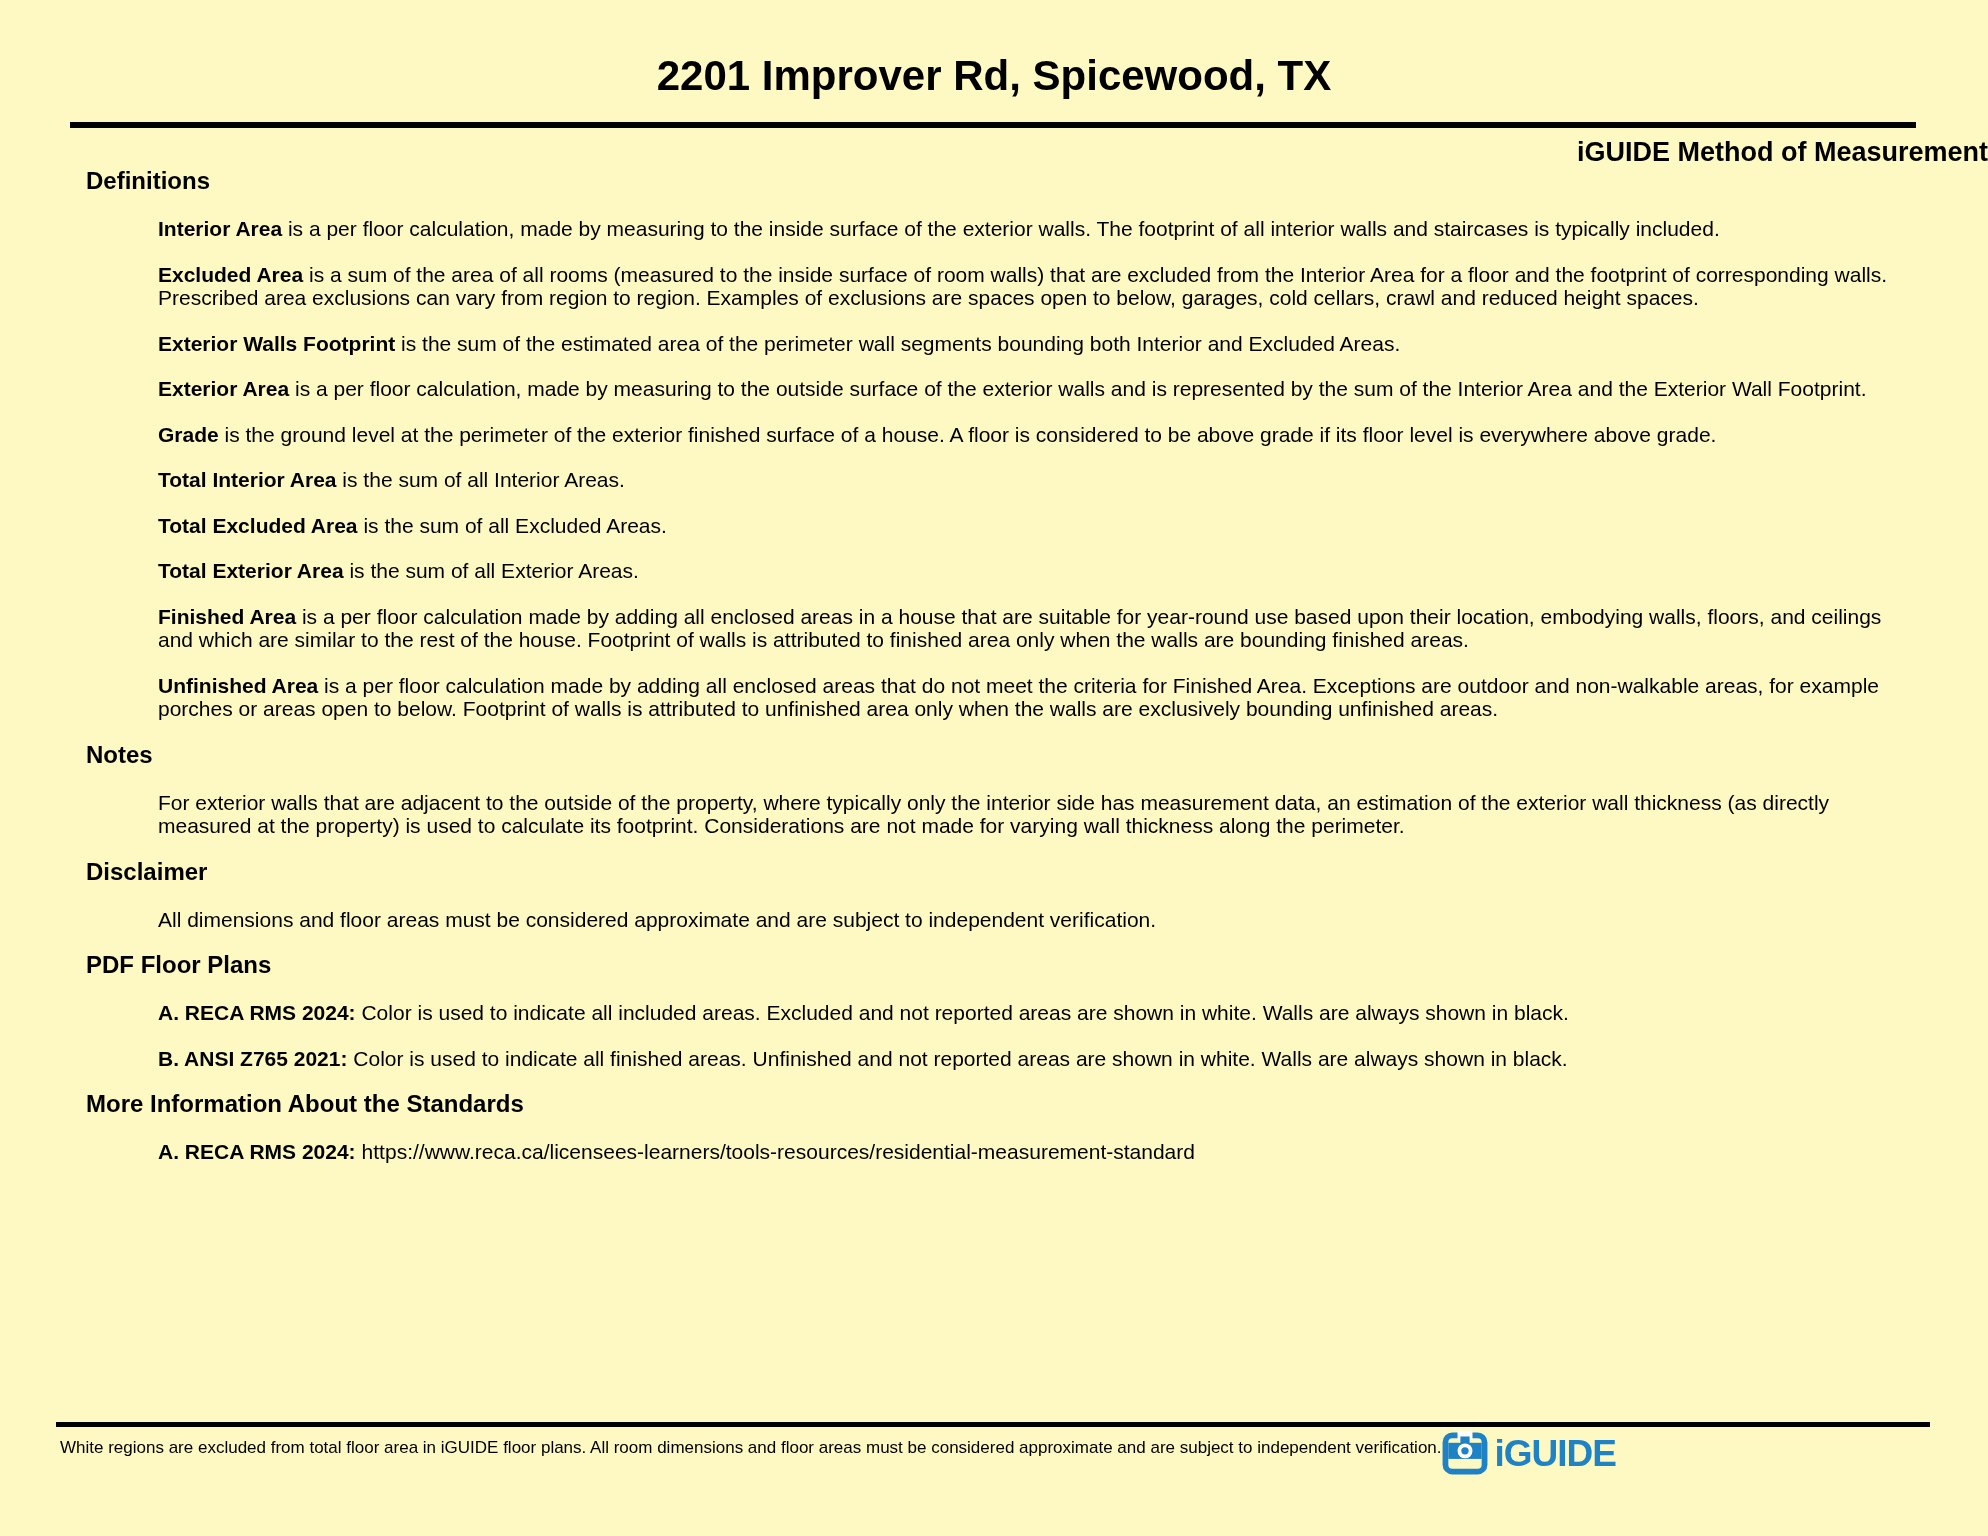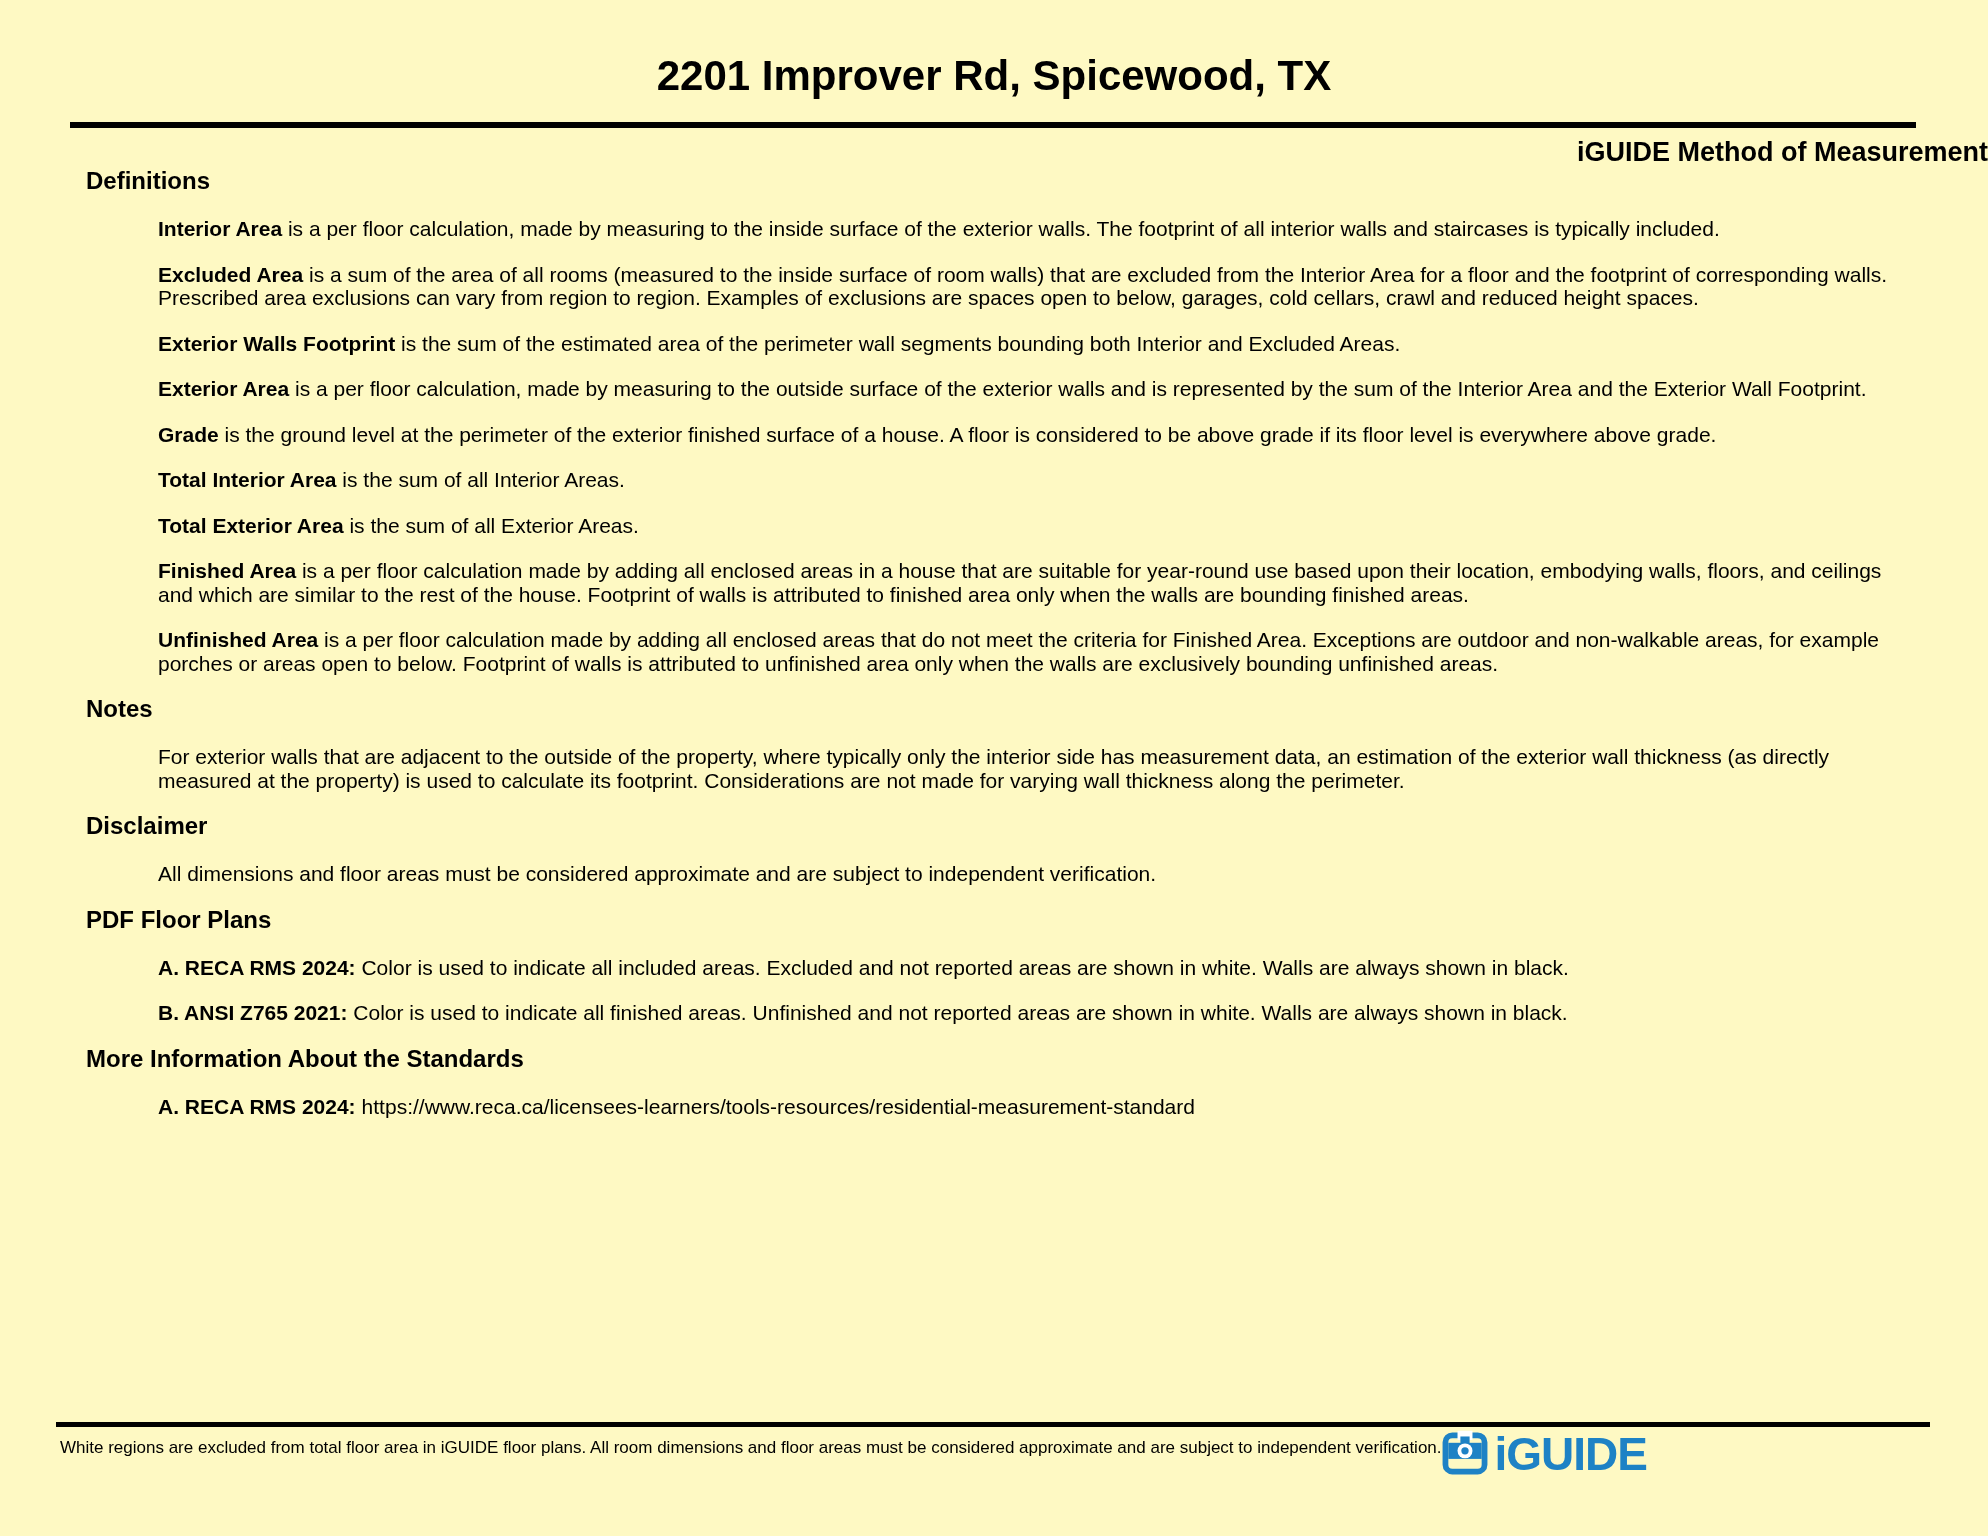--- a/index.html
+++ b/index.html
@@ -66,21 +66,21 @@
     padding-top: 11px;
     max-width: 1560px;
   }
   .logo {
     display: flex;
     align-items: center;
     gap: 7px;
     padding-top: 2px;
   }
   .logo-text {
-    font-size: 46px;
+    font-size: 37px;
     font-weight: bold;
     letter-spacing: -1px;
     line-height: 46px;
   }
 </style>
 </head>
 <body>
 
 <div class="page">
 
@@ -95,20 +95,21 @@
   <p class="body-text"><b>Excluded Area</b><span> is a sum of the area of all rooms (measured to the inside surface of room walls) that are excluded from the Interior Area for a floor and the footprint of corresponding walls. Prescribed area exclusions can vary from region to region. Examples of exclusions are spaces open to below, garages, cold cellars, crawl and reduced height spaces.</span></p>
 
   <p class="body-text"><b>Exterior Walls Footprint</b><span> is the sum of the estimated area of the perimeter wall segments bounding both Interior and Excluded Areas.</span></p>
 
   <p class="body-text"><b>Exterior Area</b><span> is a per floor calculation, made by measuring to the outside surface of the exterior walls and is represented by the sum of the Interior Area and the Exterior Wall Footprint.</span></p>
 
   <p class="body-text"><b>Grade</b><span> is the ground level at the perimeter of the exterior finished surface of a house. A floor is considered to be above grade if its floor level is everywhere above grade.</span></p>
 
   <p class="body-text"><b>Total Interior Area</b><span> is the sum of all Interior Areas.</span></p>
 
+  <p class="body-text"><b>Total Excluded Area</b><span> is the sum of all Excluded Areas.</span></p>
 
   <p class="body-text"><b>Total Exterior Area</b><span> is the sum of all Exterior Areas.</span></p>
 
   <p class="body-text"><b>Finished Area</b><span> is a per floor calculation made by adding all enclosed areas in a house that are suitable for year-round use based upon their location, embodying walls, floors, and ceilings and which are similar to the rest of the house. Footprint of walls is attributed to finished area only when the walls are bounding finished areas.</span></p>
 
   <p class="body-text"><b>Unfinished Area</b><span> is a per floor calculation made by adding all enclosed areas that do not meet the criteria for Finished Area. Exceptions are outdoor and non-walkable areas, for example porches or areas open to below. Footprint of walls is attributed to unfinished area only when the walls are exclusively bounding unfinished areas.</span></p>
 
   <h2 class="section-heading">Notes</h2>
   <p class="body-text">For exterior walls that are adjacent to the outside of the property, where typically only the interior side has measurement data, an estimation of the exterior wall thickness (as directly measured at the property) is used to calculate its footprint. Considerations are not made for varying wall thickness along the perimeter.</p>
 

